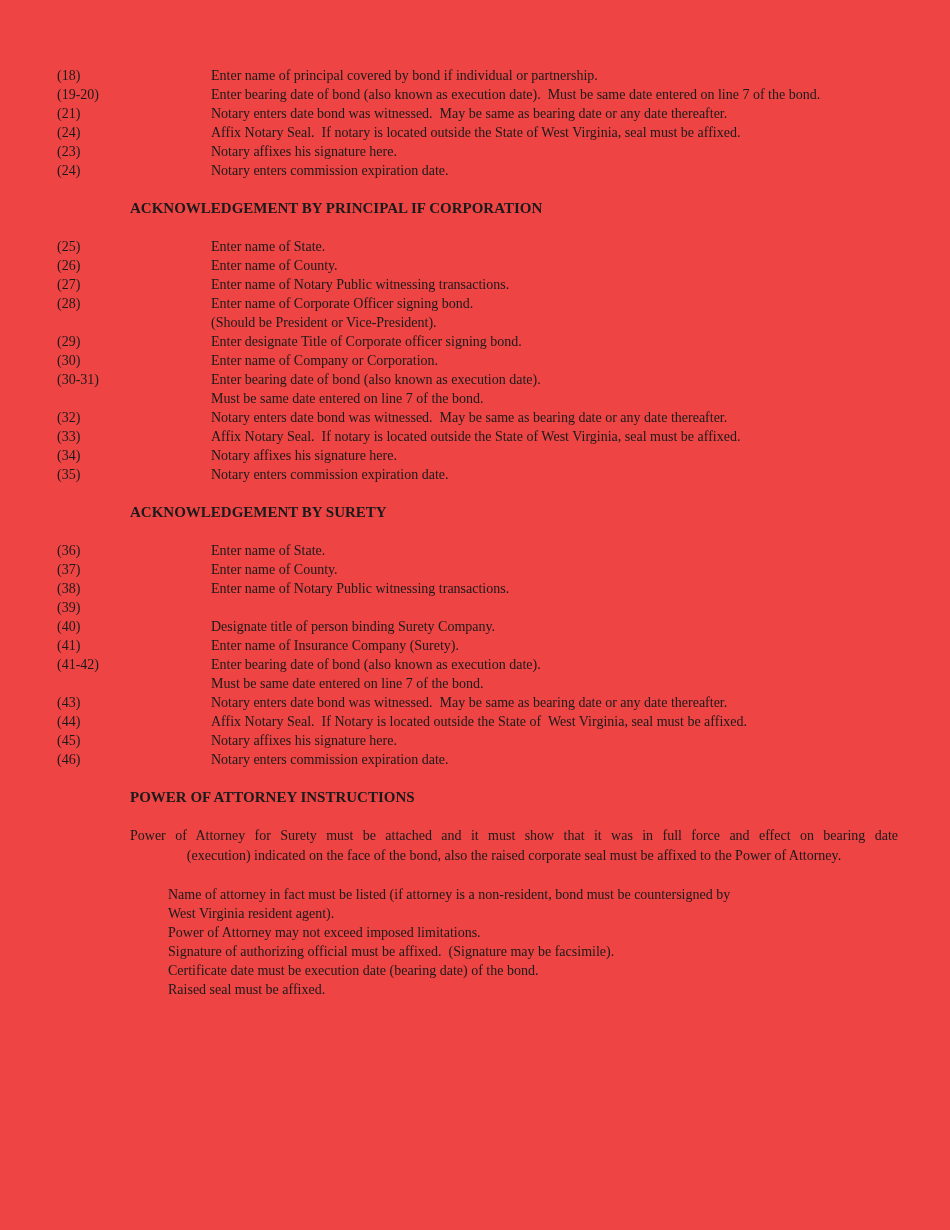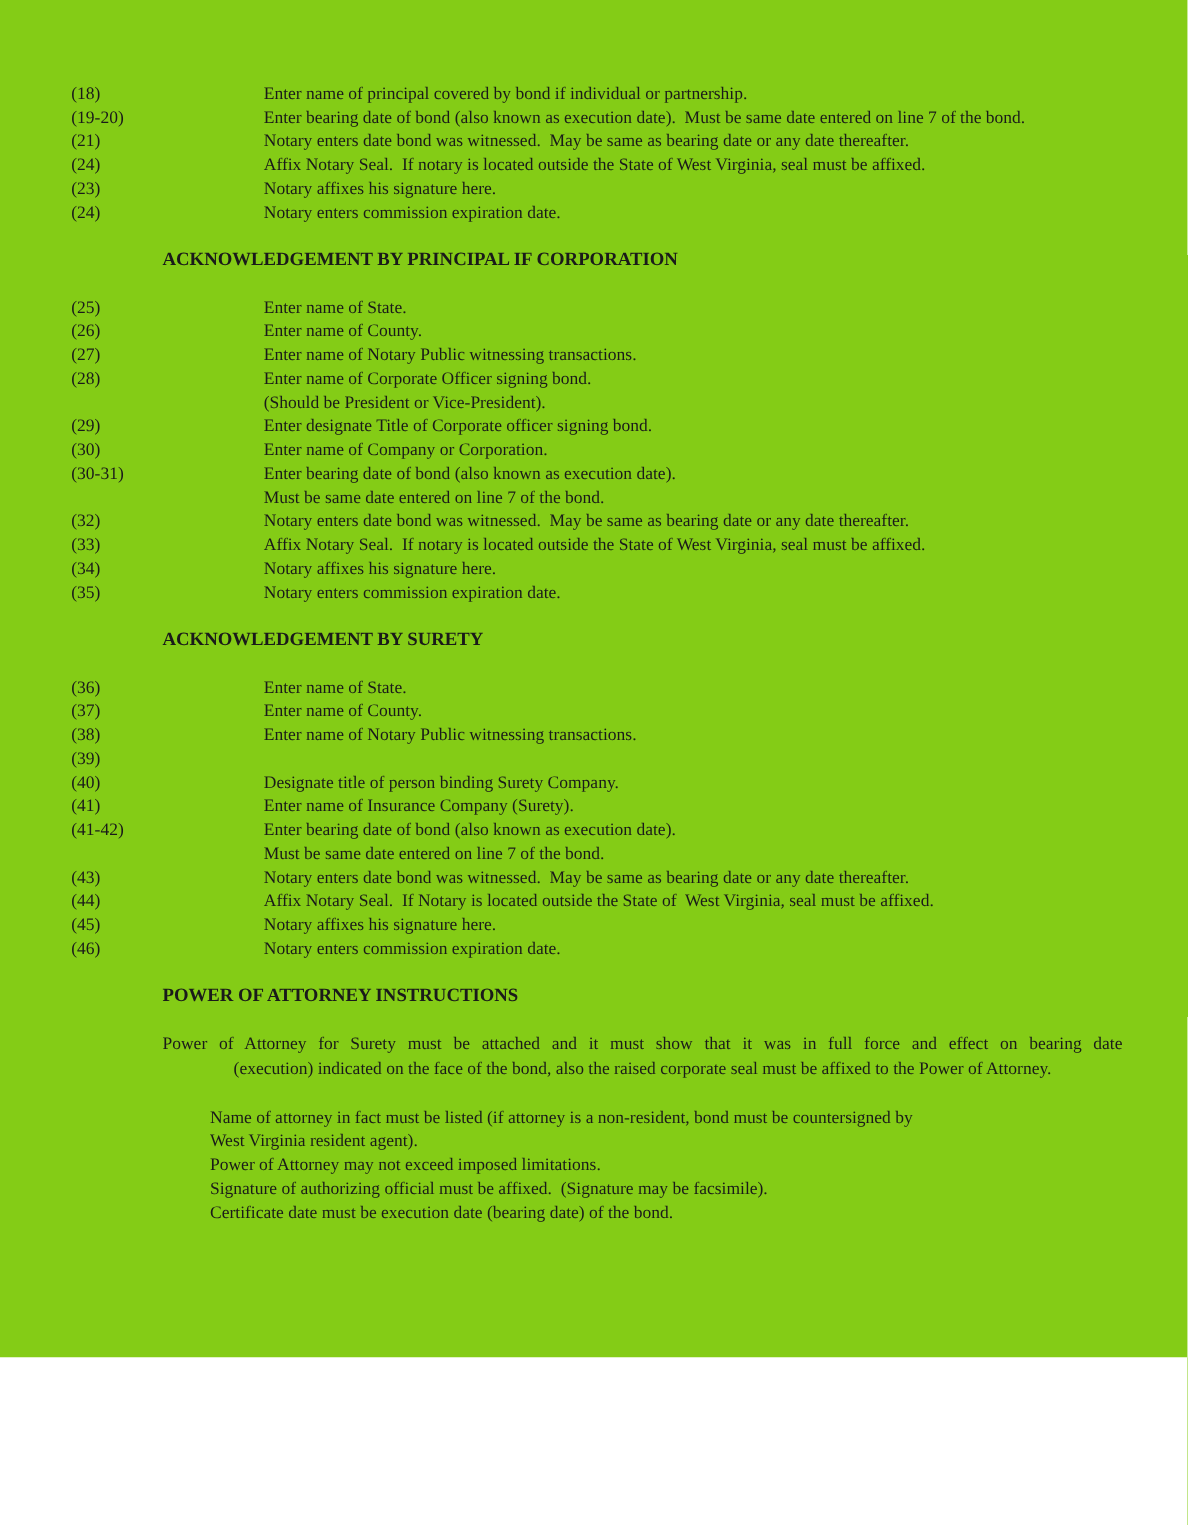--- a/index.html
+++ b/index.html
@@ -3,22 +3,22 @@
 <meta charset="utf-8">
 <style>
   html, body {
     margin: 0;
     padding: 0;
     background: #ffffff;
   }
   .page {
     box-sizing: border-box;
     width: 950px;
-    height: 1086px;
-    background: #84cc16;
+    height: 1230px;
+    background: #ef4444;
     color: #1a1a1a;
     font-family: "Liberation Serif", "DejaVu Serif", serif;
     font-size: 14px;
     line-height: 19px;
     padding-top: 66px;
     overflow: hidden;
   }
   .row {
     display: flex;
     padding-left: 57px;
@@ -201,15 +201,16 @@
     <div class="paragraph" id="poa-paragraph">
         <div class="para-line justify">Power of Attorney for Surety must be attached and it must show that it was in full force and effect on bearing date</div>
         <div class="para-line last">(execution) indicated on the face of the bond, also the raised corporate seal must be affixed to the Power of Attorney.</div>
       </div>
     <div id="poa-notes">
         <div class="note-line">Name of attorney in fact must be listed (if attorney is a non-resident, bond must be countersigned by</div>
         <div class="note-line">West Virginia resident agent).</div>
         <div class="note-line">Power of Attorney may not exceed imposed limitations.</div>
         <div class="note-line">Signature of authorizing official must be affixed.  (Signature may be facsimile).</div>
         <div class="note-line">Certificate date must be execution date (bearing date) of the bond.</div>
+        <div class="note-line">Raised seal must be affixed.</div>
       </div>
   </div>
 </div>
 
 </body></html>

